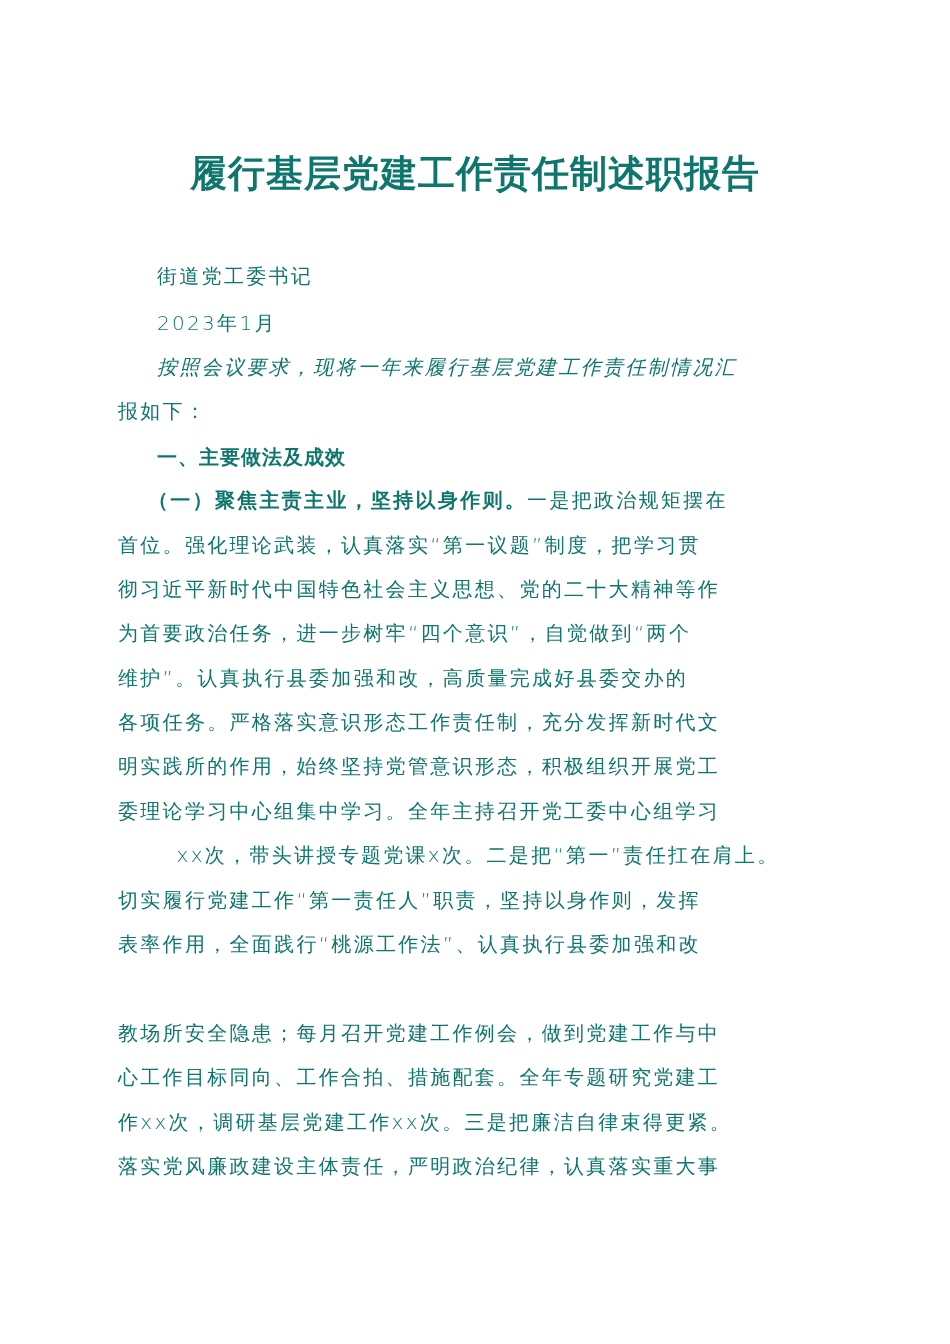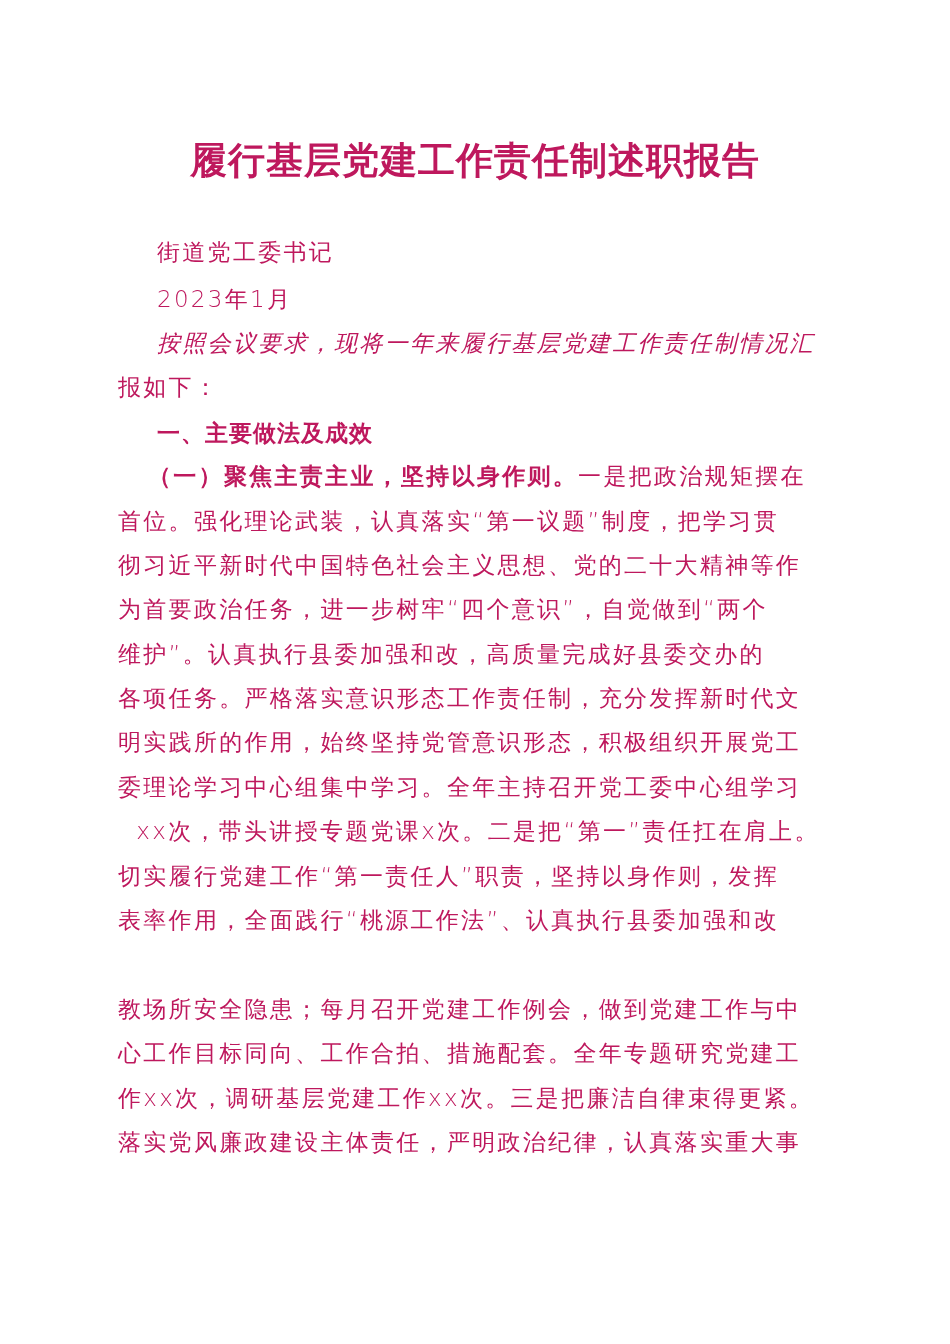--- a/index.html
+++ b/index.html
@@ -1,32 +1,33 @@
 <!DOCTYPE html>
 <html><head>
   <meta charset="utf-8">
   <style>
     html, body { margin: 0; padding: 0; background: #ffffff; }
     body { width: 950px; height: 1344px; position: relative; overflow: hidden; }
     .page {
-      position: absolute; left: 0; top: 0; width: 950px; height: 1020px; background: #ffffff;
-      color: #be185d;
+      position: absolute; left: 0; top: 13px; width: 950px; height: 1020px; background: #ffffff;
+      color: #0f766e;
       font-family: "DejaVu Serif", "Liberation Serif", serif;
     }
     .title {
       position: absolute; left: 0; top: 135px; width: 950px; text-align: center;
       font-size: 37px; font-weight: bold; letter-spacing: 1px; line-height: 50px;
       font-family: "DejaVu Serif", "Liberation Serif", serif;
     }
     .line {
       position: absolute; left: 118px; width: 720px;
-      font-size: 23px; line-height: 32px; white-space: nowrap;
+      font-size: 20px; line-height: 32px; white-space: nowrap;
       letter-spacing: 2.3px;
       font-family: "DejaVu Sans", "Liberation Sans", sans-serif;
       font-weight: 300;
+      margin-top: 11px;
     }
     .indent { left: 157px; }
     .h1 { font-weight: bold; letter-spacing: 1px; }
     .bold-lead { font-weight: bold; }
   </style>
 </head>
 <body>
 
 <div class="page">
   <div class="title">履行基层党建工作责任制述职报告</div>

